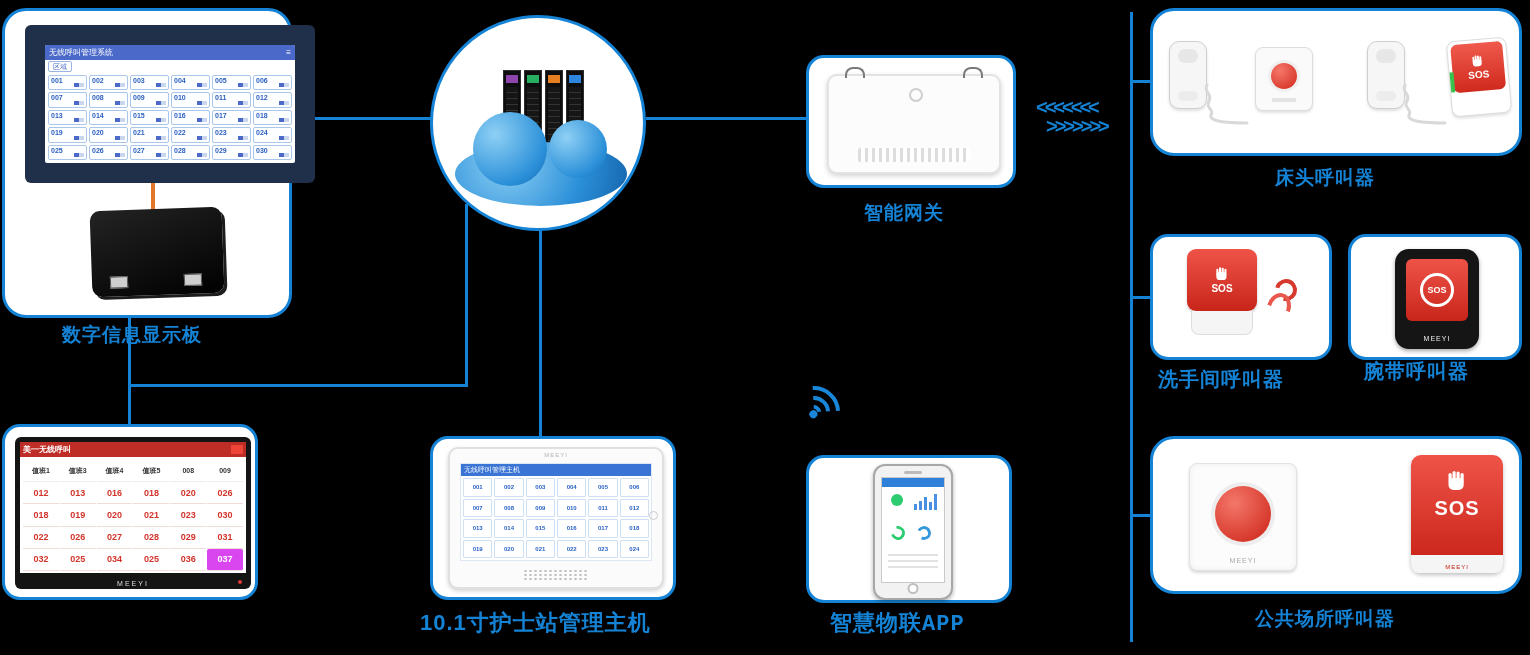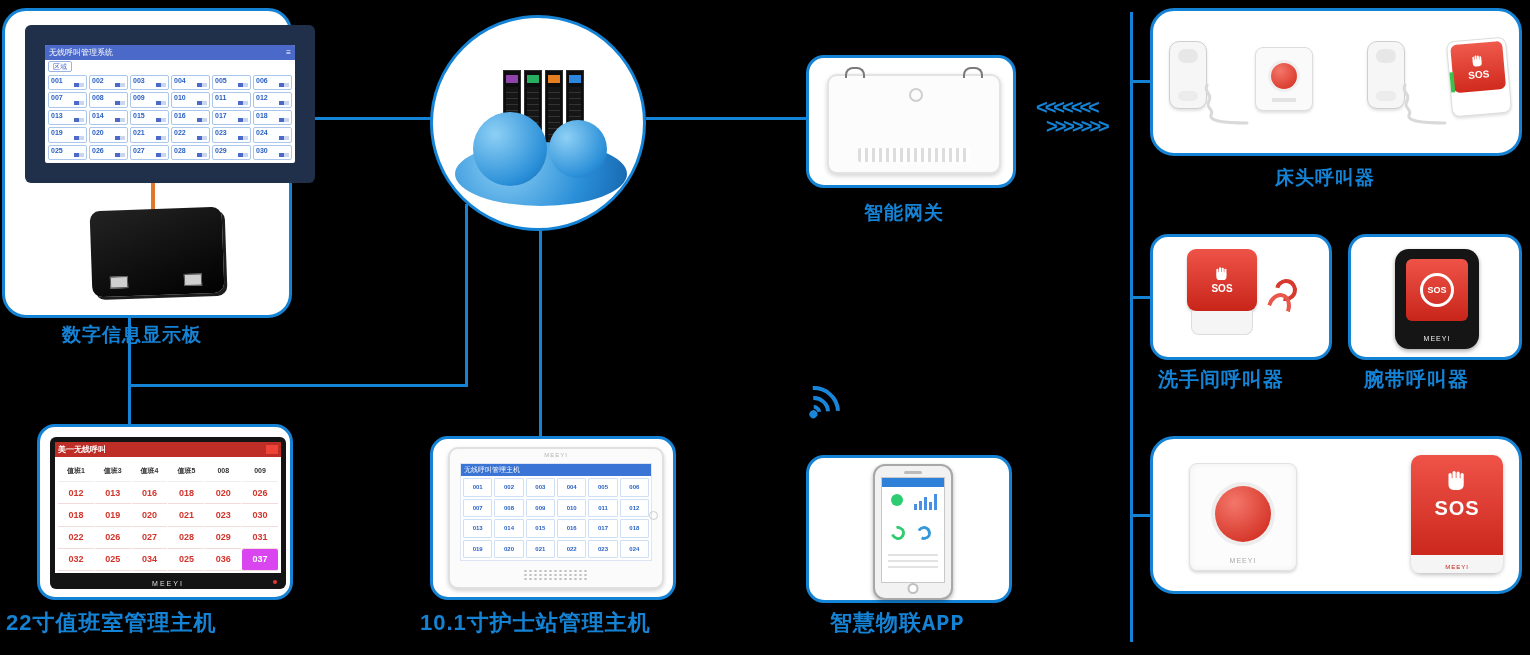--- a/index.html
+++ b/index.html
@@ -374,43 +374,44 @@
   <div class="node" style="left:1348px;top:234px;width:174px;height:126px;border-radius:18px;">
     <div class="watch">
       <div class="face">
         <div class="ring">
           <b class="sos-txt" style="font-size:9px;">SOS</b>
         </div>
       </div>
       <div class="brand">MEEYI</div>
     </div>
   </div>
-  <div class="lbl" style="left:1364px;top:366px;font-size:20px;">腕带呼叫器</div>
+  <div class="lbl" style="left:1364px;top:358px;font-size:20px;">腕带呼叫器</div>
 
   <div class="node" style="left:1150px;top:436px;width:372px;height:158px;">
     <div class="plate">
       <u></u>
       <div class="brand">MEEYI</div>
     </div>
     <div class="sos-big">
       <div class="inner">
         <svg class="hand" width="24" height="24" viewBox="0 0 24 24">
             <rect x="3.5" y="4" width="3.2" height="10" rx="1.6"></rect>
             <rect x="7.5" y="2" width="3.2" height="11" rx="1.6"></rect>
             <rect x="11.5" y="2.5" width="3.2" height="11" rx="1.6"></rect>
             <rect x="15.5" y="4" width="3.2" height="10" rx="1.6"></rect>
             <rect x="3.5" y="9" width="15.2" height="12" rx="5"></rect>
           </svg>
         <b class="sos-txt" style="font-size:20px;letter-spacing:1px;">SOS</b>
       </div>
       <div class="base"><span>MEEYI</span></div>
     </div>
   </div>
-
-  <div class="node" style="left:2px;top:424px;width:256px;height:176px;border-radius:18px;margin-left:35px;">
+  <div class="lbl" style="left:1255px;top:606px;">公共场所呼叫器</div>
+
+  <div class="node" style="left:2px;top:424px;width:256px;height:176px;border-radius:18px;">
     <div class="monitor2">
       <div class="screen2">
         <div class="s2-head">
           <b>美一无线呼叫</b>
           <i></i>
         </div>
         <div class="duty-grid">
             <div class="duty-col">值班1</div>
             <div class="duty-col">值班3</div>
             <div class="duty-col">值班4</div>
@@ -440,21 +441,20 @@
             <div class="duty-cell">034</div>
             <div class="duty-cell">025</div>
             <div class="duty-cell">036</div>
             <div class="duty-cell hl">037</div>
           </div>
       </div>
       <div class="m2-brand">MEEYI</div>
       <i class="m2-dot"></i>
     </div>
   </div>
-  <div class="lbl big" style="left:6px;top:608px;">22寸值班室管理主机</div>
 
   <div class="node" style="left:430px;top:436px;width:246px;height:164px;border-radius:18px;">
     <div class="tablet">
       <div class="tb-brand">MEEYI</div>
       <div class="screen3">
         <div class="s3-head"><span>无线呼叫管理主机</span></div>
         <div class="nh-grid">
             <div class="nh-cell">001</div>
             <div class="nh-cell">002</div>
             <div class="nh-cell">003</div>

